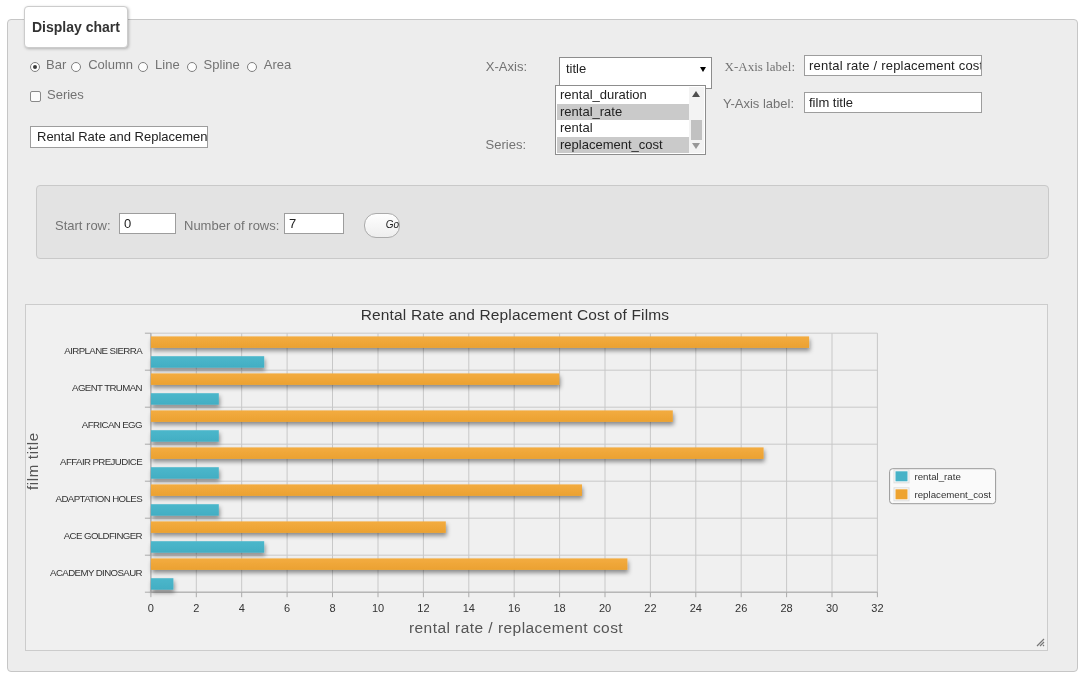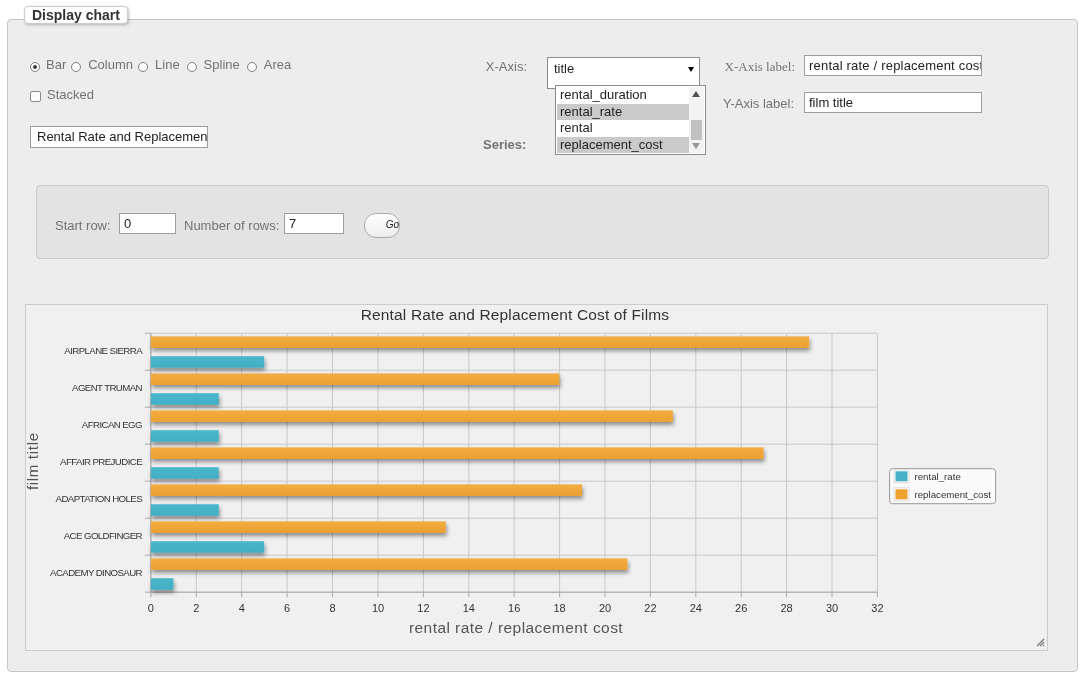--- a/index.html
+++ b/index.html
@@ -1,20 +1,20 @@
 <!DOCTYPE html>
 <html><head>
 <meta charset="utf-8">
 <style>
 html,body{margin:0;padding:0;width:1081px;height:681px;background:#fff;
 font-family:"Liberation Sans",sans-serif;font-size:13px;color:#222;}
 #fs{position:absolute;left:7px;top:19px;width:1071px;height:653px;
 border:1px solid #c6c6c6;border-radius:4px;background:#ededed;box-sizing:border-box;}
 #leg{position:absolute;left:24px;top:6px;background:#fff;border:1px solid #ccc;
-border-radius:4px;box-shadow:1px 1px 3px rgba(0,0,0,.25);padding:0 7px;
+border-radius:4px;box-shadow:1px 1px 3px rgba(0,0,0,.25);padding:12px 7px;
 font-weight:bold;font-size:14px;color:#333;z-index:5;}
 .abs{position:absolute;}
 .lbl{font-size:13px;color:#737373;white-space:nowrap;}
 
 .radio{display:inline-block;width:8px;height:8px;border:1px solid #7f7f7f;border-radius:50%;
 background:#fdfdfd;vertical-align:middle;position:relative;box-sizing:content-box;margin-bottom:4px;top:-0.5px;}
 .radio.on:after{content:"";position:absolute;left:2px;top:2px;width:4px;height:4px;
 border-radius:50%;background:#3c3c3c;}
 .cb{display:inline-block;width:9px;height:9px;border:1px solid #898989;border-radius:2px;
 background:#fcfcfc;vertical-align:middle;box-sizing:content-box;margin-bottom:4px;top:-0.5px;position:relative;}
@@ -29,31 +29,31 @@
 #chartbox{position:absolute;left:25px;top:304px;width:1023px;height:347px;
 border:1px solid #ccc;background:#f0f0f0;box-sizing:border-box;}
 </style>
 </head>
 <body>
 <div id="fs"></div>
 <div id="leg">Display chart</div>
 
 <div class="abs" style="left:30px;top:57px;white-space:nowrap;font-size:0;"><span class="radio on" style="margin-right:6px;"></span><span class="lbl" style="margin-right:5px;">Bar</span><span class="radio" style="margin-right:7px;"></span><span class="lbl" style="margin-right:5px;">Column</span><span class="radio" style="margin-right:7px;"></span><span class="lbl" style="margin-right:7px;">Line</span><span class="radio" style="margin-right:7px;"></span><span class="lbl" style="margin-right:7px;">Spline</span><span class="radio" style="margin-right:7px;"></span><span class="lbl">Area</span></div>
 
-<div class="abs" style="left:30px;top:87px;white-space:nowrap;font-size:0;"><span class="cb" style="margin-right:6px;"></span><span class="lbl">Stacked</span></div>
+<div class="abs" style="left:30px;top:87px;white-space:nowrap;font-size:0;"><span class="cb" style="margin-right:6px;"></span><span class="lbl">Series</span></div>
 
 <div class="tin abs" style="left:30px;top:126px;width:178px;height:22px;line-height:20px;padding-left:6px;">Rental Rate and Replacement Cost of Films</div>
 
 <div class="lbl abs" style="left:484px;top:59px;width:43px;text-align:right;">X-Axis:</div>
-<div class="sel abs" style="left:547px;top:57px;width:153px;height:32px;">
+<div class="sel abs" style="left:559px;top:57px;width:153px;height:32px;">
   <span style="position:absolute;left:6px;top:3px;font-size:13px;">title</span>
   <span style="position:absolute;left:140px;top:9px;width:0;height:0;border-left:3.5px solid transparent;border-right:3.5px solid transparent;border-top:5px solid #000;"></span>
 </div>
 
-<div class="lbl abs" style="left:483px;top:137px;width:43px;text-align:right;font-weight:bold;">Series:</div>
+<div class="lbl abs" style="left:483px;top:137px;width:43px;text-align:right;">Series:</div>
 <div class="sel abs" style="left:527px;top:85px;width:151px;height:70px;background:#fff;margin-left:28px;">
   <div style="position:absolute;left:1px;top:1px;right:16px;bottom:1px;overflow:hidden;">
     <div style="height:16.5px;line-height:16.5px;padding-left:3px;">rental_duration</div>
     <div style="height:16.5px;line-height:16.5px;padding-left:3px;background:#cacaca;">rental_rate</div>
     <div style="height:16.5px;line-height:16.5px;padding-left:3px;">rental</div>
     <div style="height:16.5px;line-height:16.5px;padding-left:3px;background:#cacaca;">replacement_cost</div>
   </div>
 
   <div style="position:absolute;right:1px;top:1px;width:15px;bottom:1px;background:#f3f3f3;">
     <div style="position:absolute;top:4px;left:3px;width:0;height:0;border-left:4.5px solid transparent;border-right:4.5px solid transparent;border-bottom:6px solid #4f4f4f;"></div>

